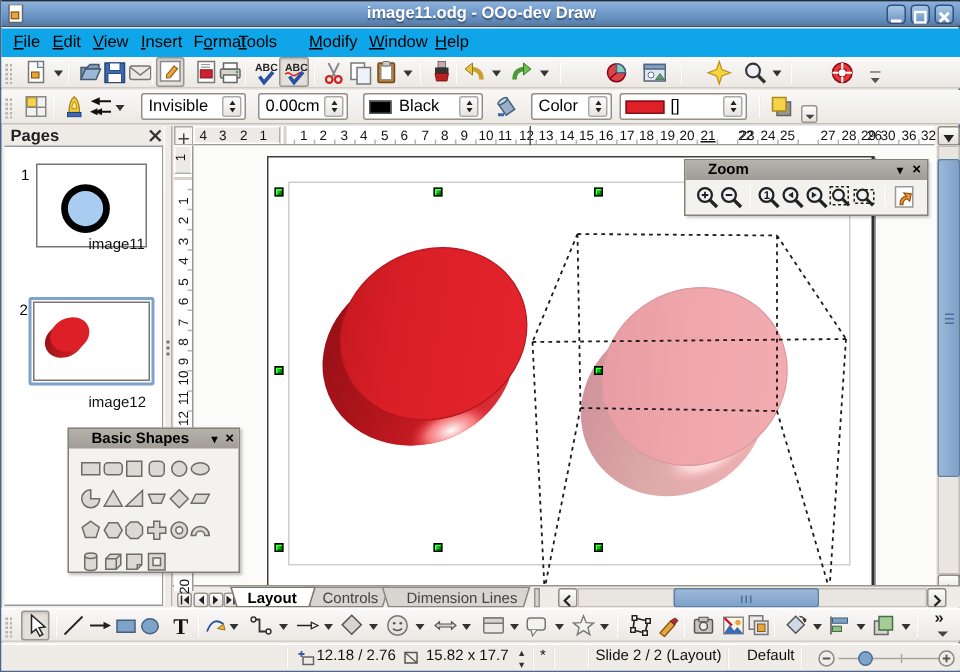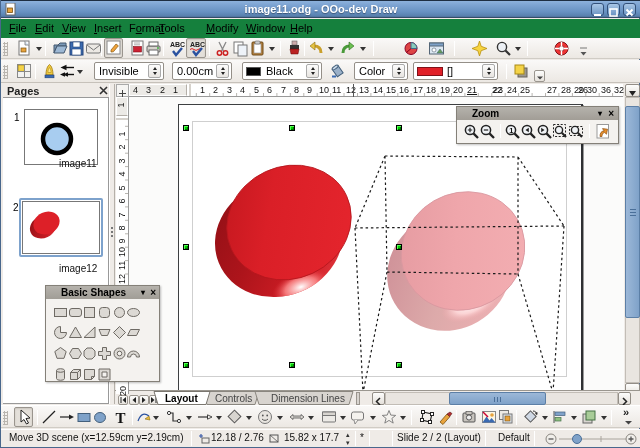--- a/index.html
+++ b/index.html
@@ -2,21 +2,21 @@
 <html><head><meta charset="utf-8"><style>
 *{margin:0;padding:0;box-sizing:border-box;}
 html,body{width:640px;height:448px;overflow:hidden;font-family:"Liberation Sans",sans-serif;}
 #win{position:absolute;left:0;top:0;width:640px;height:448px;background:#EFEBE7;border-left:1px solid #49678c;border-right:1px solid #49678c;border-bottom:1px solid #49678c;}
 .abs{position:absolute;}
 
 #title{left:0;top:0;width:640px;height:18px;background:linear-gradient(#8db2dc 0%,#7da4d2 25%,#6690c0 70%,#5981ae 92%,#4d6f9b 100%);border-top:1px solid #1e2e42;border-bottom:1px solid #344c68;}
 #title .txt{left:0;top:2px;width:100%;text-align:center;color:#fff;font-size:11px;font-weight:bold;text-shadow:0 1px 1px #3a5578;}
 .tbtn{top:2px;width:13px;height:13px;border:1px solid #33517a;border-radius:3px;background:linear-gradient(#a8c6e6,#6d96c4);color:#fff;}
 
-#menubar{left:0;top:19px;width:640px;height:19px;background:#15803d;font-size:11px;color:#000;}
+#menubar{left:0;top:19px;width:640px;height:19px;background:#0ea5e9;font-size:11px;color:#000;}
 #menubar span{position:absolute;top:3px;}
 #menubar u{text-decoration:underline;}
 
 .tb{left:0;width:640px;background:linear-gradient(#faf9f8,#ece8e3);border-bottom:1px solid #d0ccc5;}
 #tb1{top:38px;height:21px;}
 #tb2{top:60px;height:23px;border-bottom:1px solid #c6c1ba;}
 .grip{top:4px;left:2px;width:5px;height:14px;background-image:radial-gradient(circle at 1.5px 1.5px,#b8b4ae 1px,transparent 1.2px);background-size:3px 3px;}
 .sep{width:1px;background:#c9c4bd;border-right:1px solid #fff;}
 .pressed{border:1px solid #9a958e;border-radius:2px;background:#e4e0da;box-shadow:inset 0 1px 2px #c9c4bd;}
 .caret{width:0;height:0;border-left:3px solid transparent;border-right:3px solid transparent;border-top:4px solid #333;}
@@ -726,21 +726,20 @@
       </svg>
       <div class="abs caret" style="left:600px;top:10px"></div>
       <div class="abs sep" style="left:610px;top:4px;height:15px"></div>
       <div class="abs" style="left:622px;top:0px;font-size:11px;font-weight:bold;color:#222">»</div>
       <svg style="position:absolute;left:623px;top:12px" width="10" height="10" viewBox="0 0 10 10">
         <path d="M1 3l3.5 3.5L8 3z" fill="#444"></path>
       </svg>
     </div>
 
 <div id="status" class="abs">
-  <div class="cell" style="left:8px">Move 3D scene (x=12.59cm y=2.19cm)</div>
   <div class="ssep" style="left:190px"></div>
   <svg class="abs" style="left:197px;top:3px" width="12" height="11" viewBox="0 0 12 11">
         <path d="M3 1v4M1 3h4" stroke="#3a5aa8" stroke-width="1.2"></path>
         <rect x="4" y="5" width="7" height="5" fill="none" stroke="#666"></rect>
       </svg>
       <div class="cell" style="left:210px">12.18 / 2.76</div>
 
   <svg class="abs" style="left:268px;top:3px" width="11" height="11" viewBox="0 0 11 11">
         <rect x="1" y="2" width="8" height="7" fill="none" stroke="#555"></rect>
         <path d="M1 2l8 7" stroke="#555" stroke-width=".8"></path>

